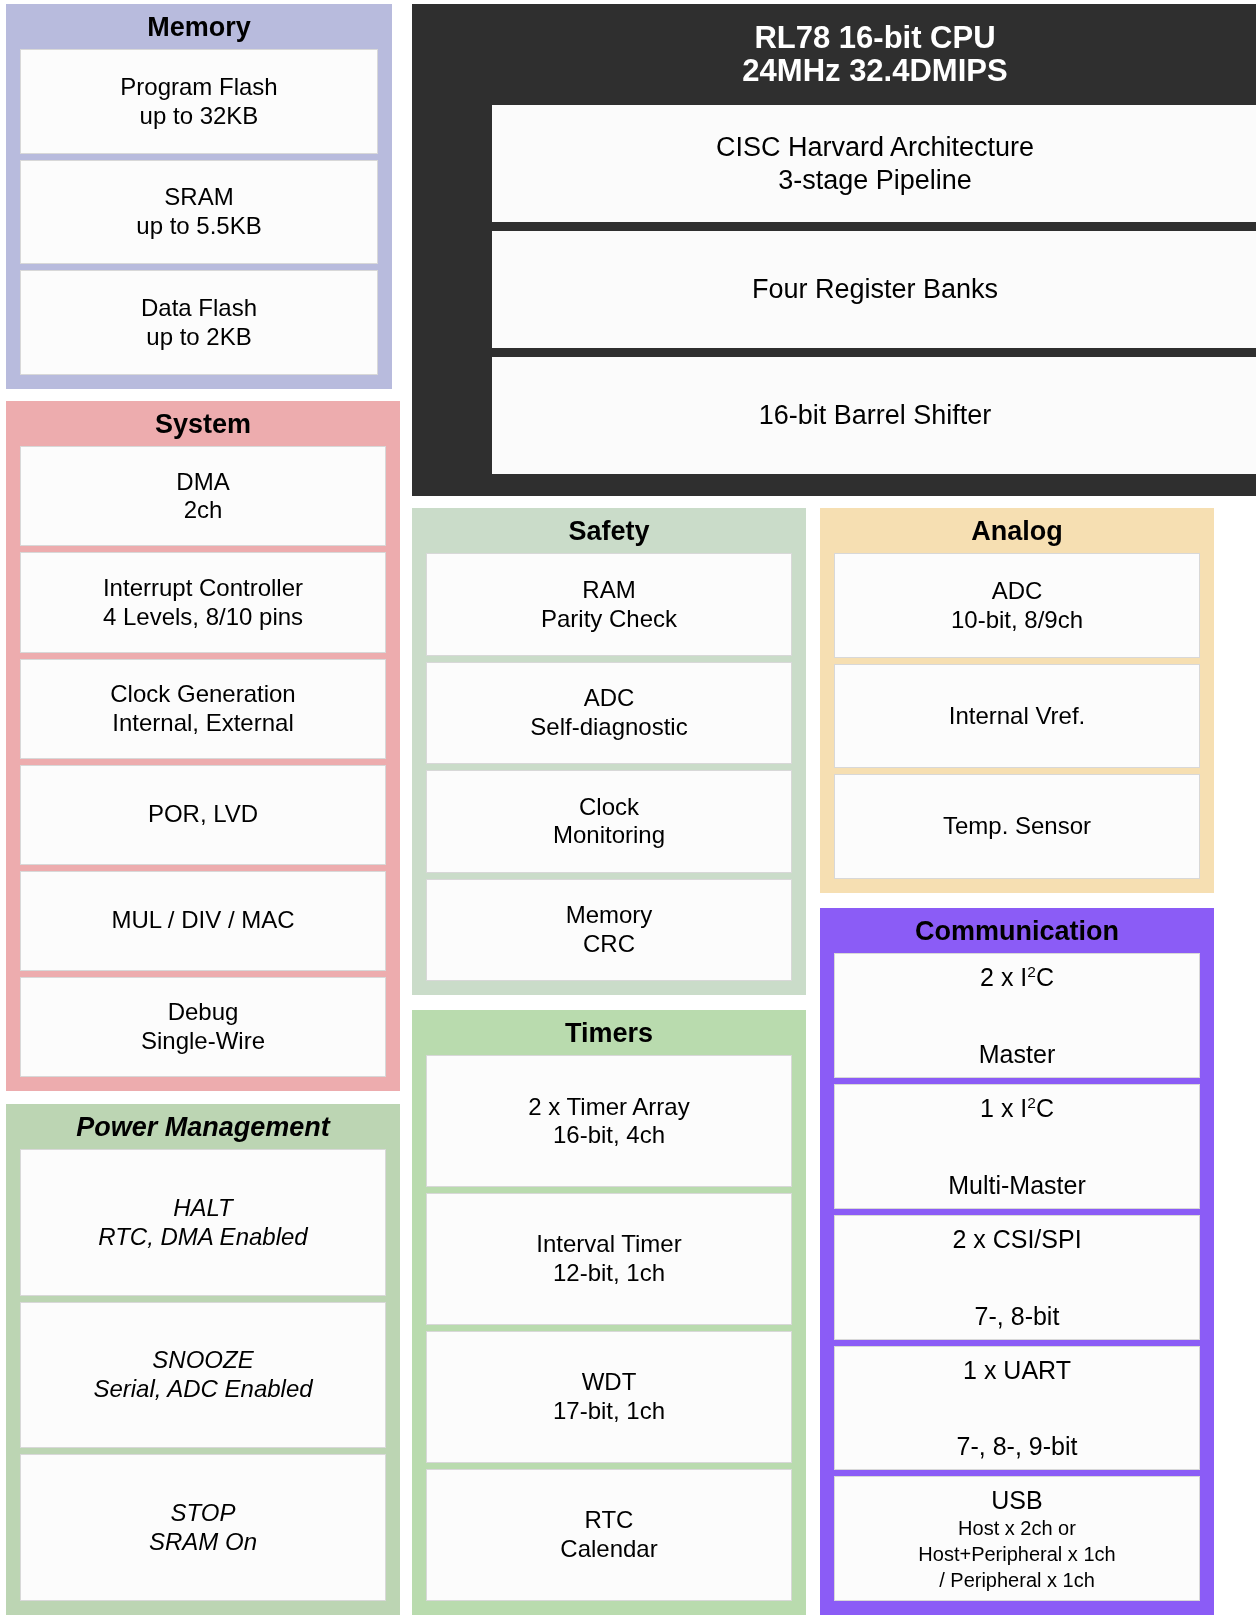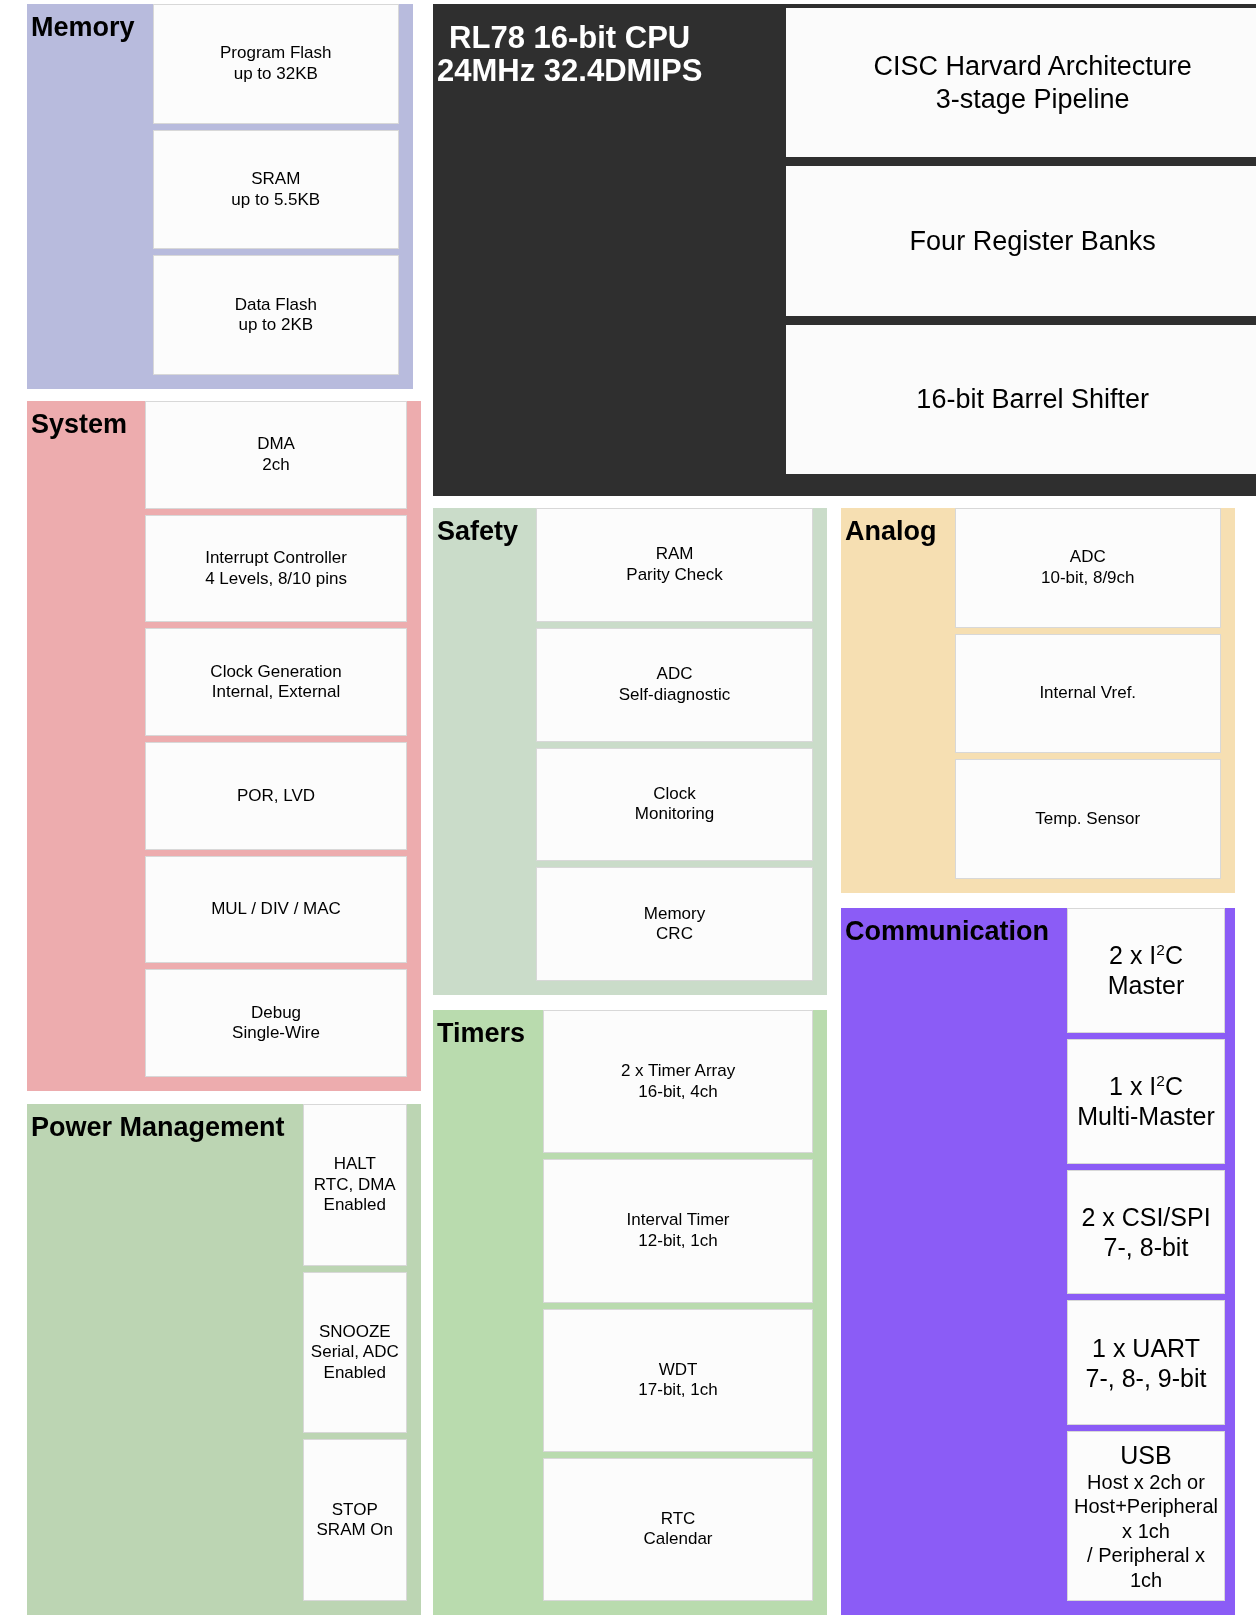--- a/index.html
+++ b/index.html
@@ -17,22 +17,21 @@
   }
   .canvas {
     position: relative;
     width: 1256px;
     height: 1619px;
   }
   .block {
     position: absolute;
     box-sizing: border-box;
     display: flex;
-    flex-direction: row;
-    margin-left: 21px;
+    flex-direction: column;
   }
   .block-title {
     text-align: center;
     font-weight: bold;
     font-size: 27px;
     line-height: 1.05;
     padding: 9px 4px 8px 4px;
   }
   .items {
     display: flex;
@@ -43,47 +42,47 @@
   }
   .item {
     background: #fcfcfc;
     border: 1px solid #d8d8d8;
     box-sizing: border-box;
     display: flex;
     flex-direction: column;
     align-items: center;
     justify-content: center;
     text-align: center;
-    font-size: 17px;
+    font-size: 24px;
     line-height: 1.2;
     padding: 8px 6px;
     flex: 1;
   }
   .item .l2 { display: block; }
 
   
   #memory { left: 6px; top: 4px; width: 386px; height: 385px; background: #b8bbdd; }
   
   #system { left: 6px; top: 401px; width: 394px; height: 690px; background: #edacae; }
   
-  #power { left: 6px; top: 1104px; width: 394px; height: 511px; background: #bcd5b3; }
+  #power { left: 6px; top: 1104px; width: 394px; height: 511px; background: #bcd5b3; font-style: italic; }
   
   #cpu { left: 412px; top: 4px; width: 926px; height: 492px; background: #2f2f2f; color: #ffffff; }
   #cpu .block-title { font-size: 31px; padding: 18px 4px 14px 4px; }
   #cpu .items { padding: 4px 80px 22px 80px; gap: 9px; }
   #cpu .item { background: #fbfbfb; color: #000000; border: none; font-size: 27px; }
   
   #safety { left: 412px; top: 508px; width: 394px; height: 487px; background: #cadcc9; }
   
   #timers { left: 412px; top: 1010px; width: 394px; height: 605px; background: #b9dbae; }
   
   #analog { left: 820px; top: 508px; width: 394px; height: 385px; background: #f6dfb2; }
   
   #comm { left: 820px; top: 908px; width: 394px; height: 707px; background: #8b5cf6; }
-  #comm .item { font-size: 25px; }
+  #comm .item { font-size: 25px; justify-content: space-between; }
   sup { font-size: 0.62em; vertical-align: super; line-height: 0; }
 </style>
 </head>
 <body>
 
 <div class="canvas">
 
   <div class="block" id="memory">
     <div class="block-title">Memory</div>
     <div class="items">

